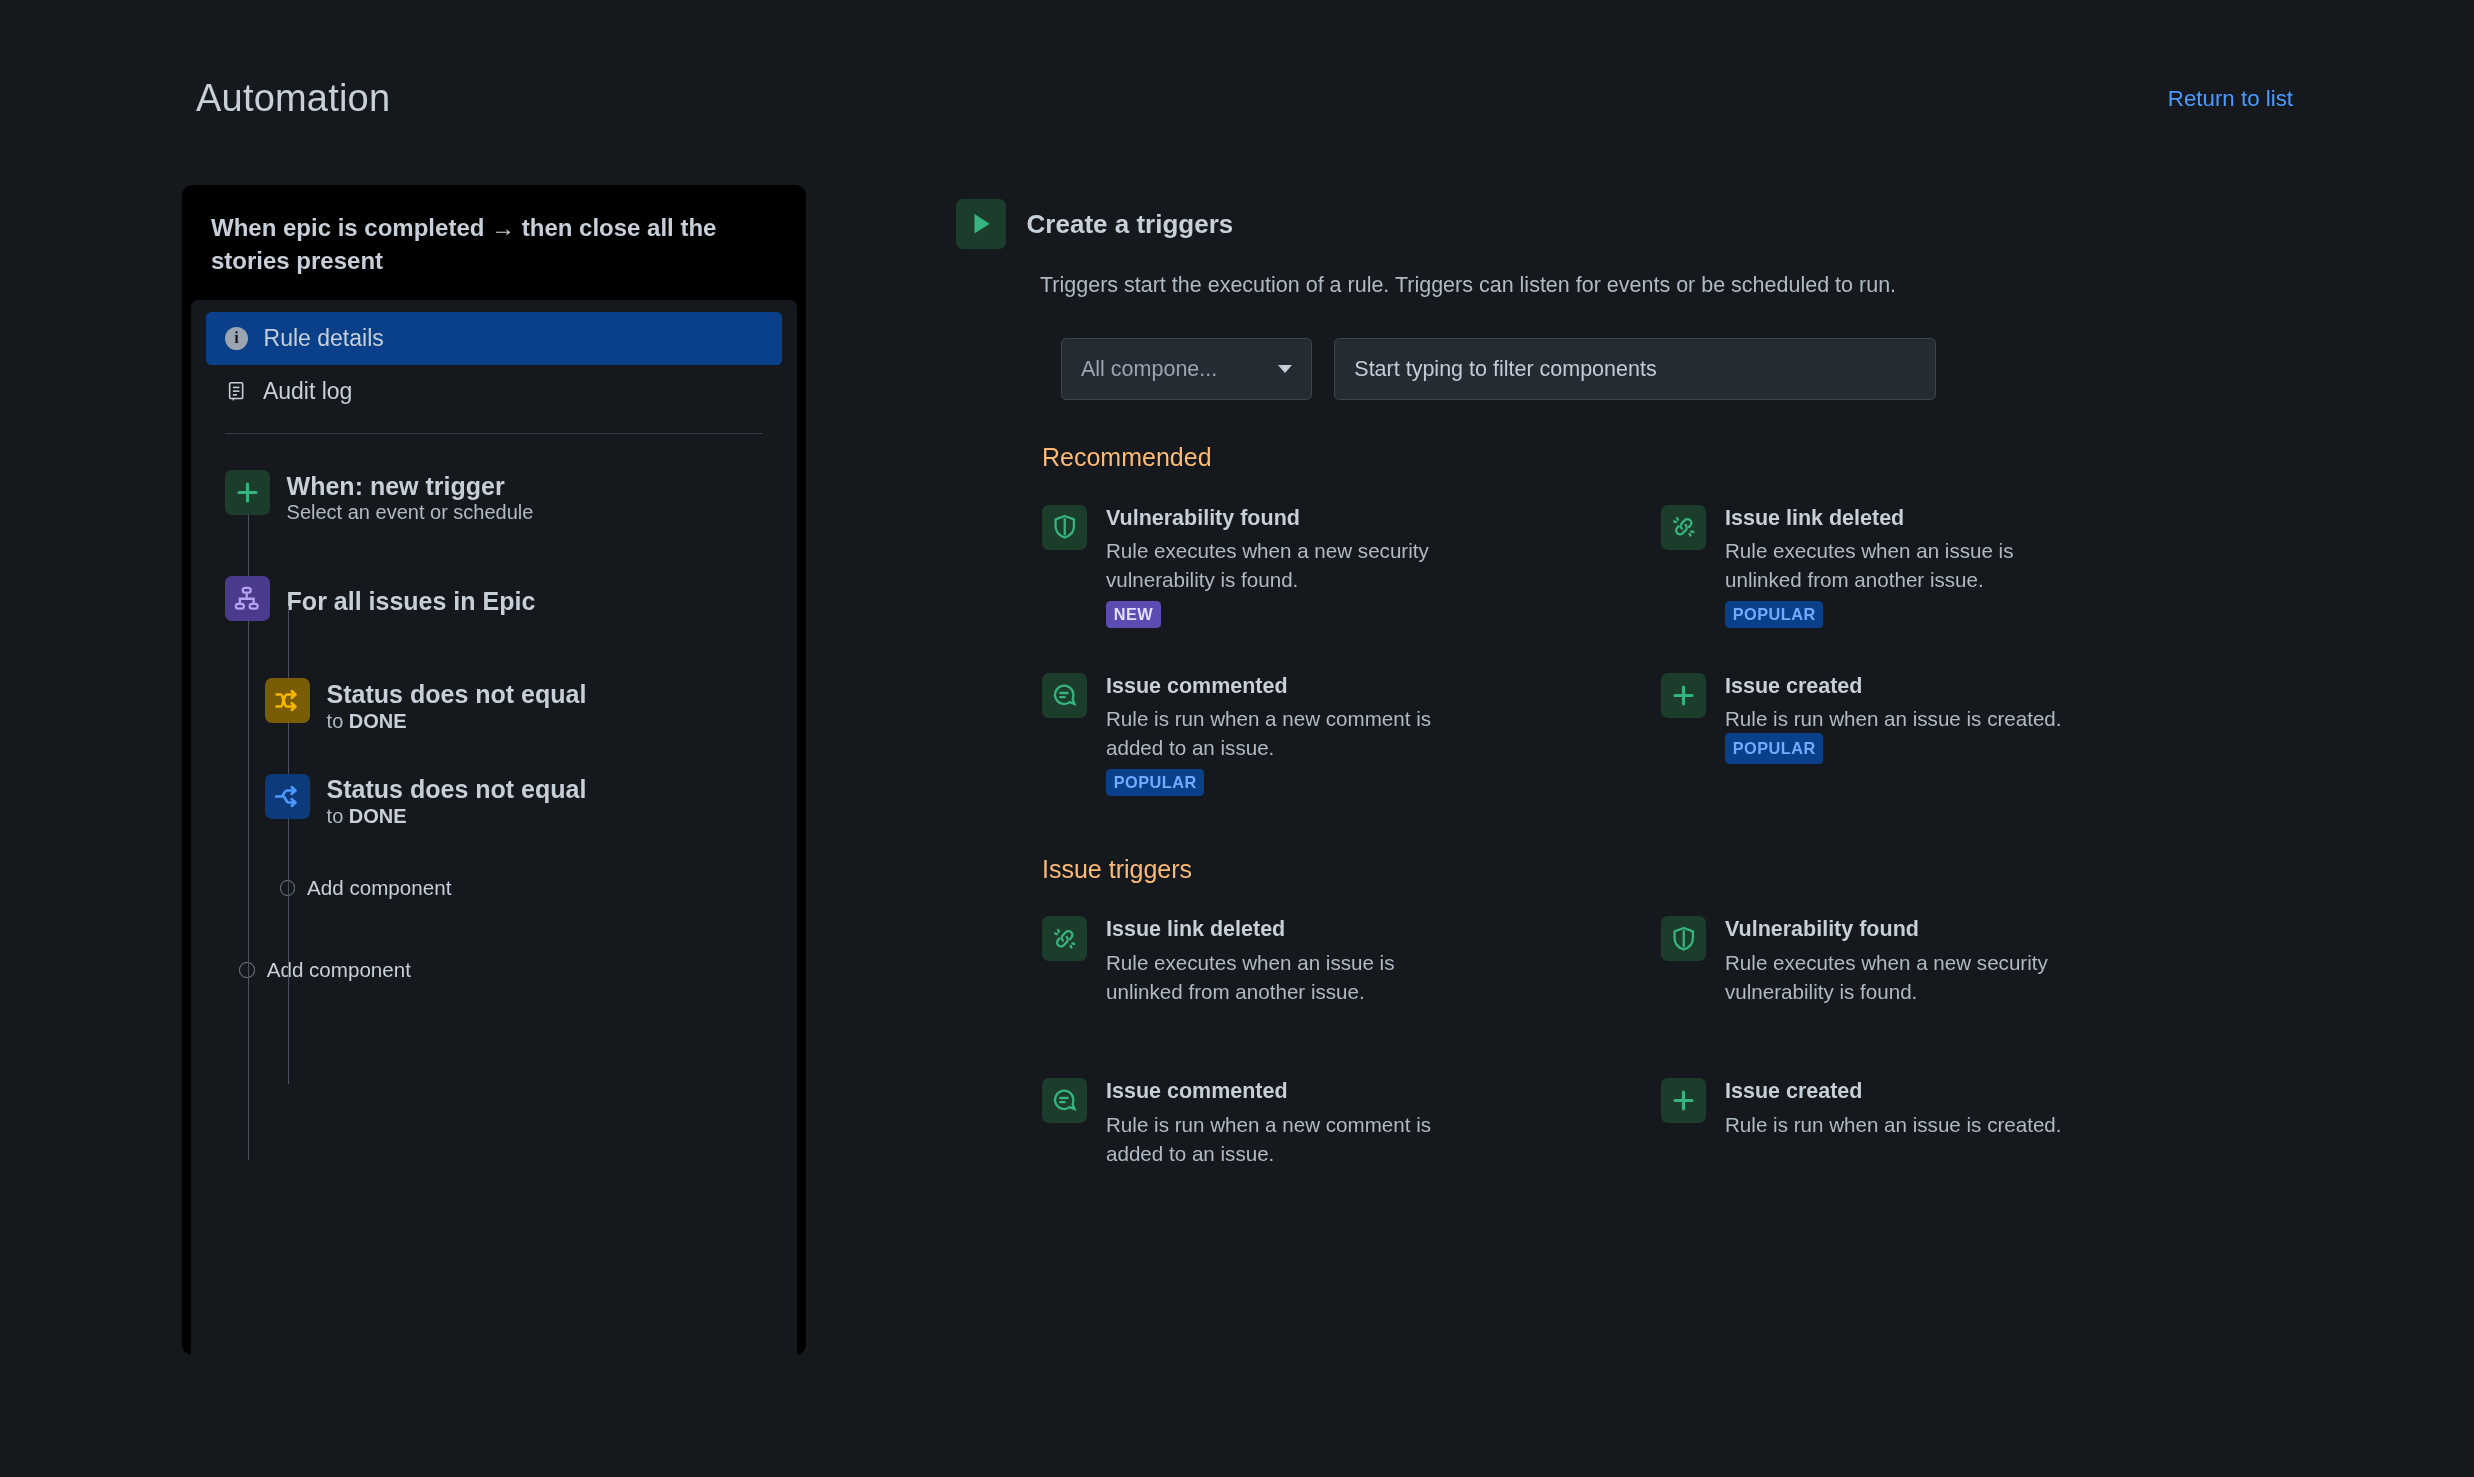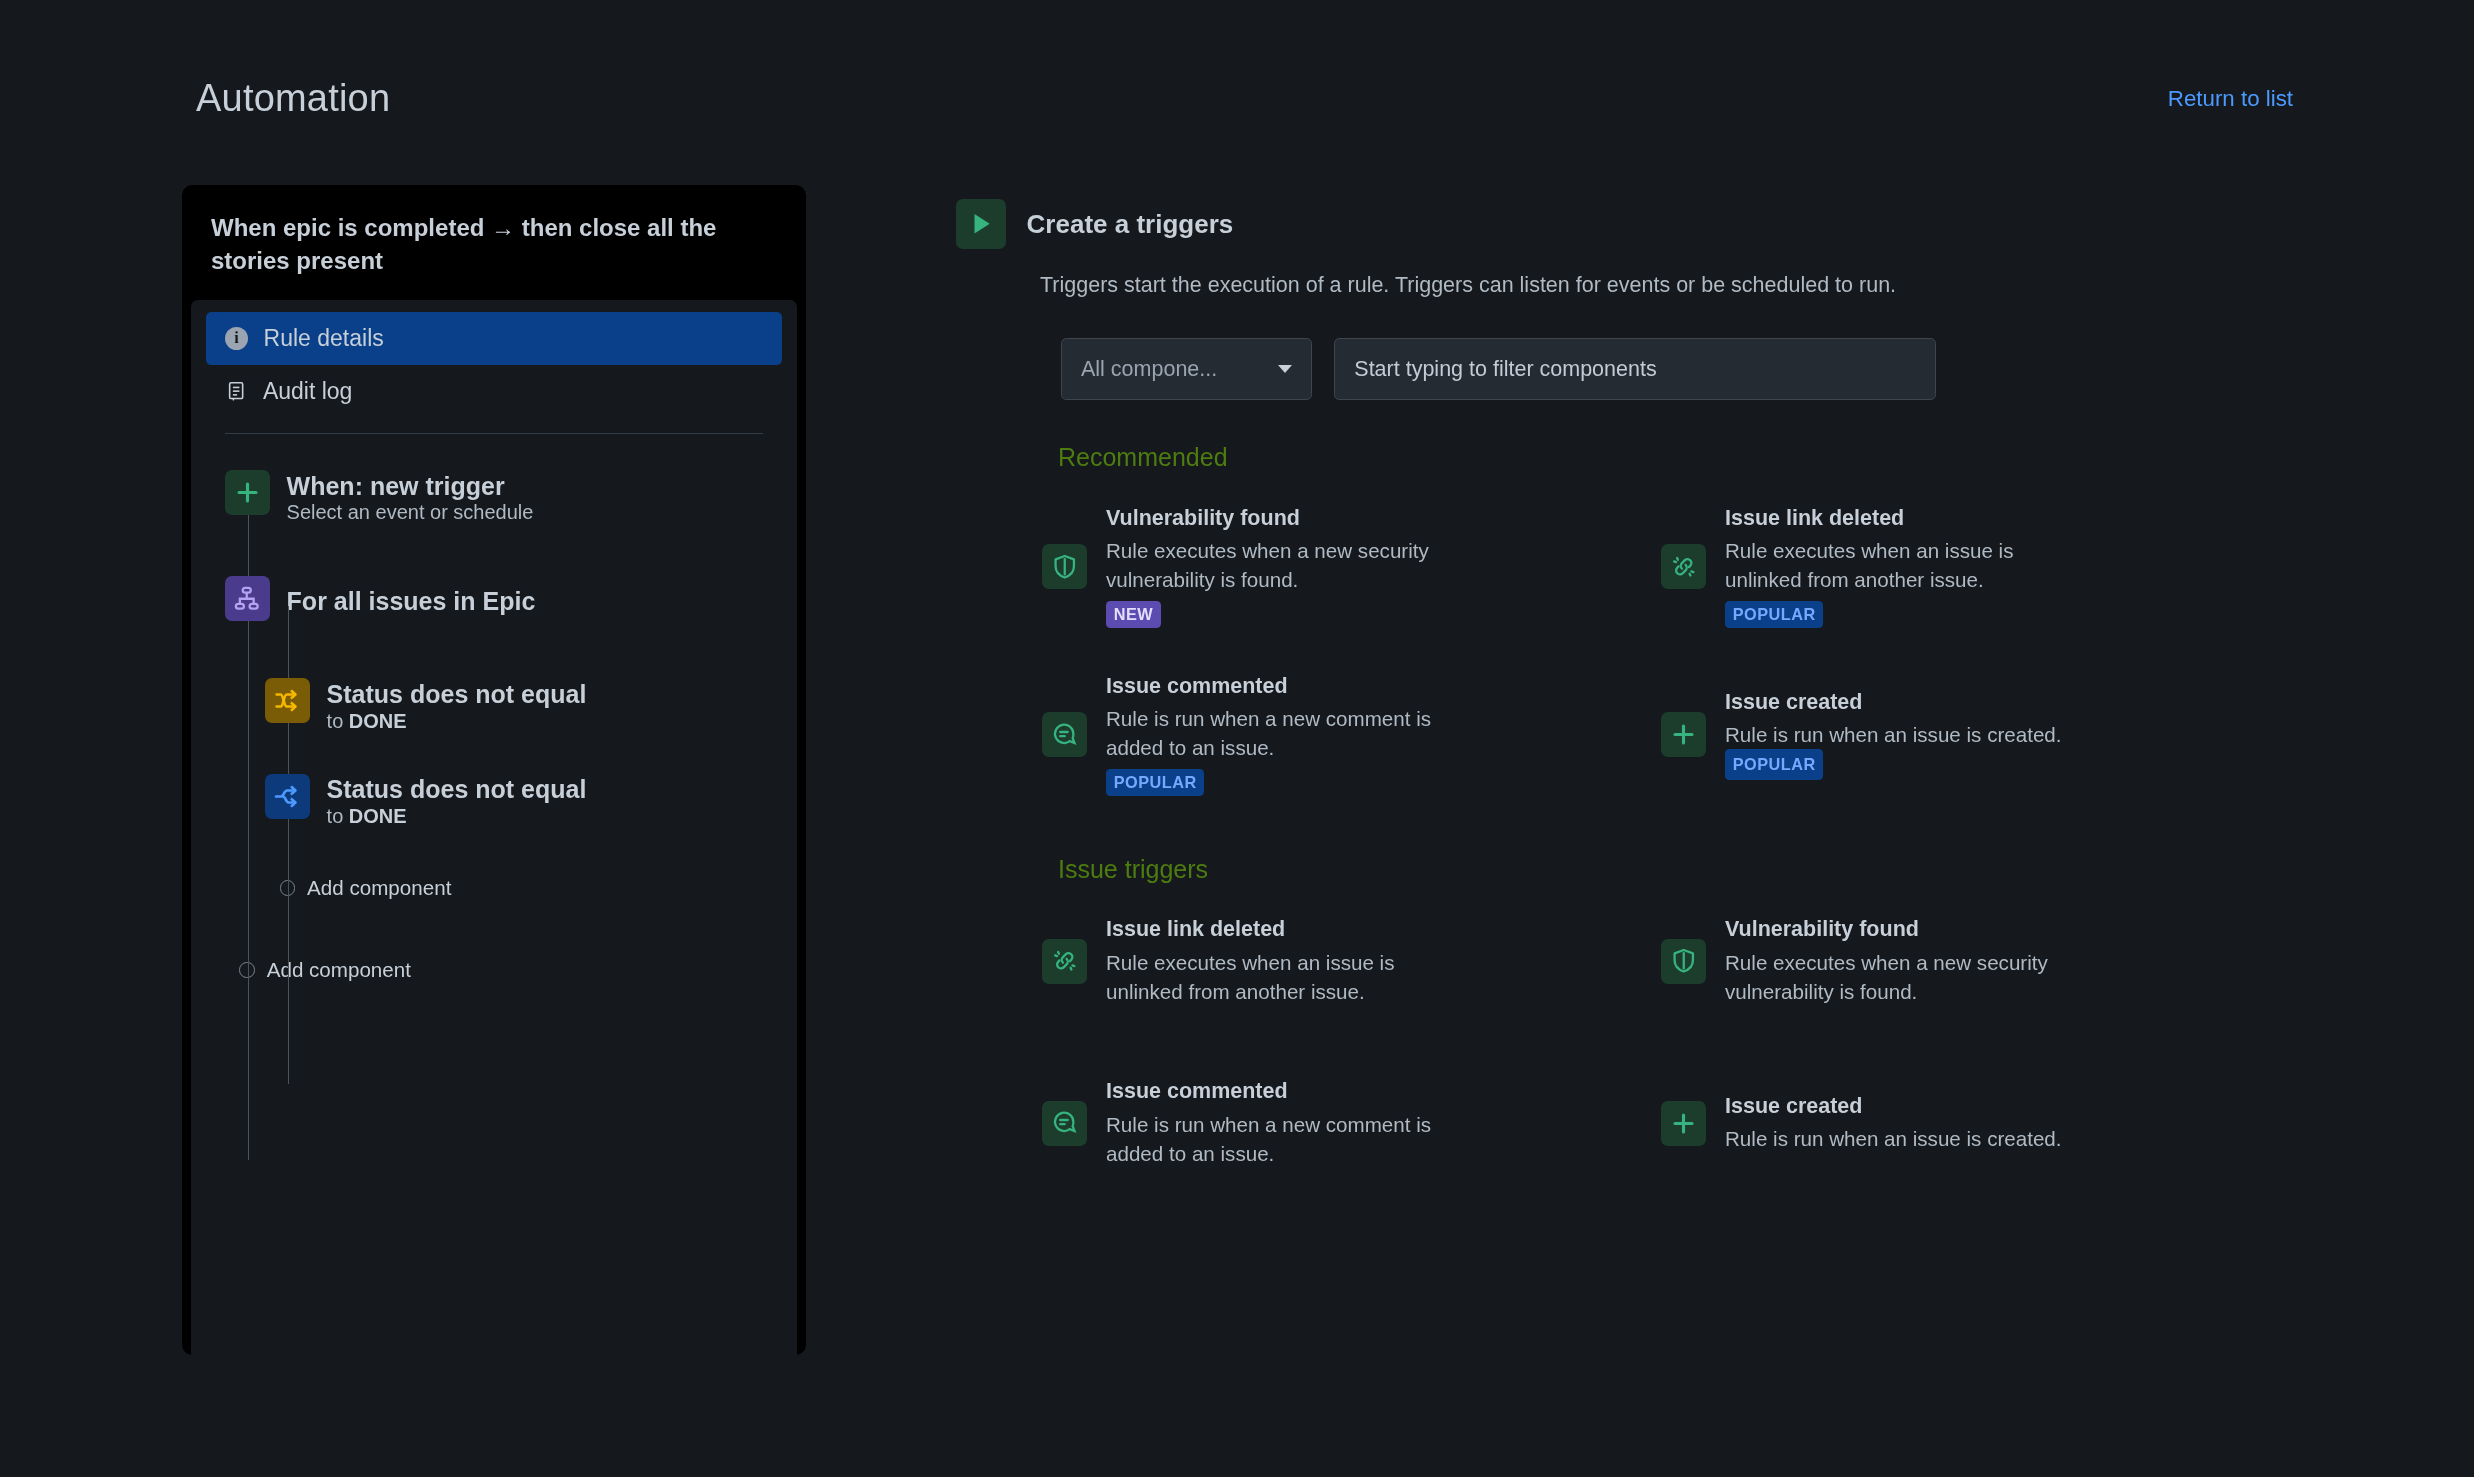--- a/index.html
+++ b/index.html
@@ -110,25 +110,25 @@
   .chev { width: 0; height: 0; border-left: 7.7px solid transparent; border-right: 7.7px solid transparent; border-top: 8.6px solid #c7cfd9; }
   .filter-input {
     width: 602px; height: 62px; border-radius: 5.2px;
     background: #252b33; border: 0.9px solid #3d454f;
     padding: 0 19px; font-size: 21.5px; color: #c7cfd9;
     font-family: "Liberation Sans", sans-serif;
   }
   .filter-input::placeholder { color: #c3ccd6; }
 
   .group { margin-left: 86px; }
-  .group-title { font-size: 25px; color: #4d7c0f; margin: 43px 0 19px 16px; }
+  .group-title { font-size: 25px; color: #fdba74; margin: 43px 0 19px 0; }
 
   .grid { display: grid; grid-template-columns: 619px 619px; column-gap: 0; }
   .trig {
-    display: flex; gap: 19px; align-items: center;
+    display: flex; gap: 19px; align-items: flex-start;
     padding: 13.7px 0 15.5px 0; cursor: pointer; max-width: 567px;
   }
   .trig-icon {
     width: 45px; height: 45px; border-radius: 6.9px; background: #1c3d2c;
     display: flex; align-items: center; justify-content: center; flex: none;
   }
   .trig-body { padding-top: 0; }
   .trig-name { font-size: 21.5px; font-weight: 700; color: #c7cfd9; line-height: 1.3; }
   .trig-desc { font-size: 20.6px; color: #b0bac4; line-height: 1.42; margin-top: 3.4px; max-width: 369px; }
   .badge {

